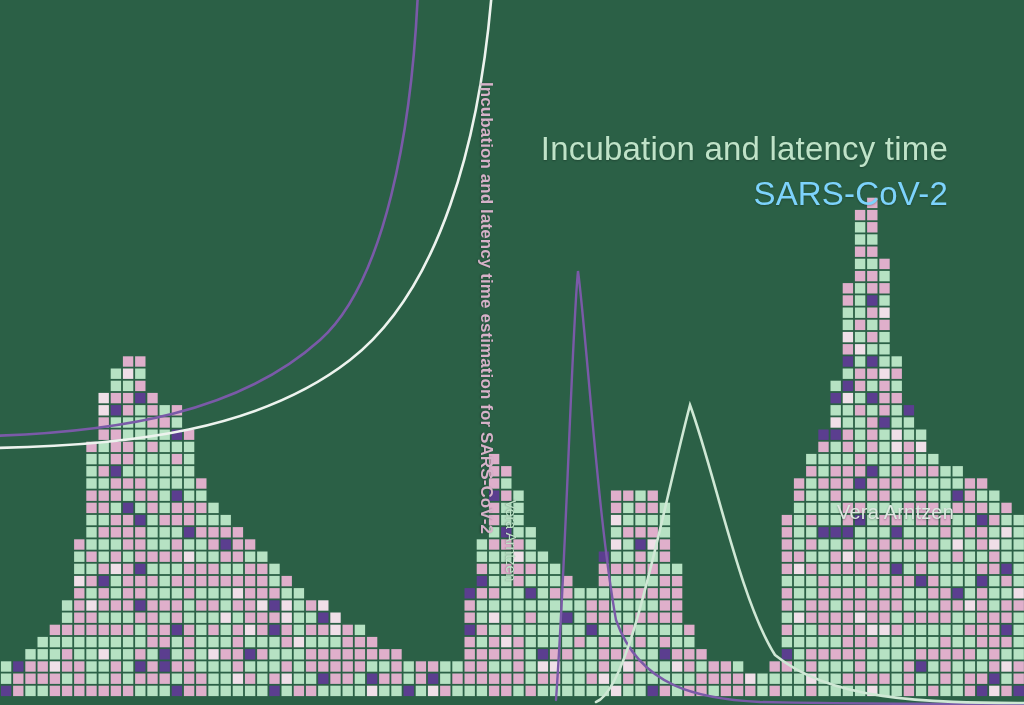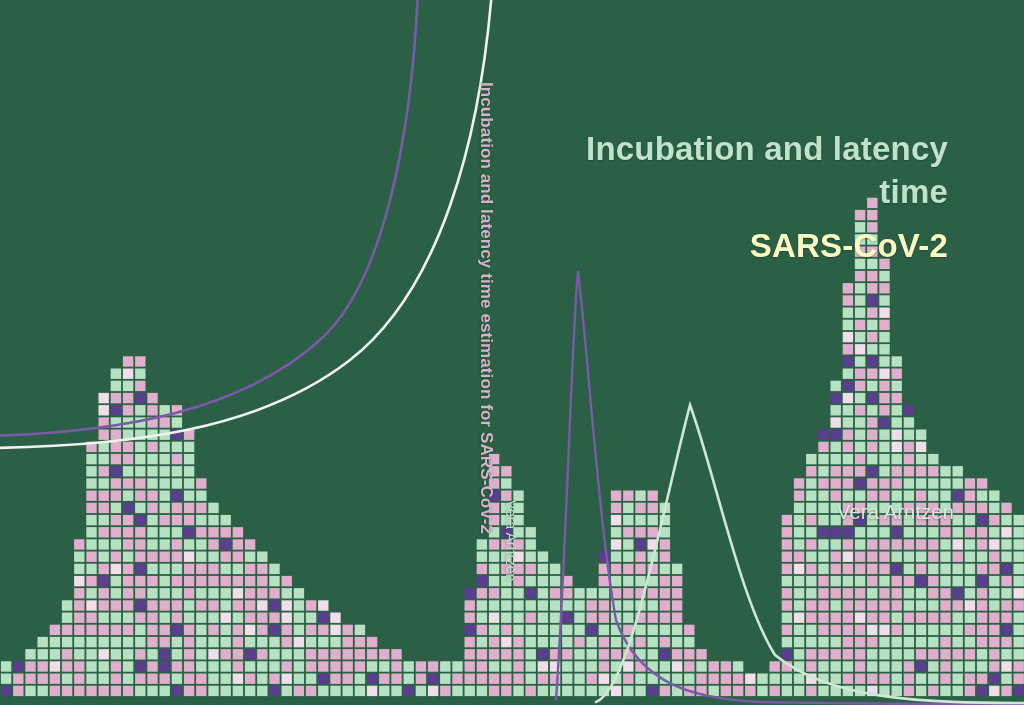--- a/index.html
+++ b/index.html
@@ -10,24 +10,24 @@
   }
   
   #skyline{position:absolute;left:0;top:0;width:1024px;height:705px;}
   
   #curves{position:absolute;left:0;top:0;width:1024px;height:705px;}
   
   .front-title{
     position:absolute;right:76px;top:128px;width:420px;
     text-align:right;color:#bfe3c8;
     font-size:33px;line-height:1.29;letter-spacing:.2px;
-    font-weight:700;
+    font-weight:400;
     text-shadow:0 1px 2px rgba(0,0,0,.25);
   }
-  .front-title .sars{color:#fef9c3;display:block;margin-top:12px;}
+  .front-title .sars{color:#7dd3fc;display:block;margin-top:2px;}
   .front-author{
     position:absolute;right:70px;top:501px;
     color:#dce8e0;font-size:20px;letter-spacing:.2px;
     text-shadow:0 1px 2px rgba(0,0,0,.3);
   }
   
   .spine-title{
     position:absolute;left:496px;top:82px;
     transform-origin:left top;
     transform:rotate(90deg);

